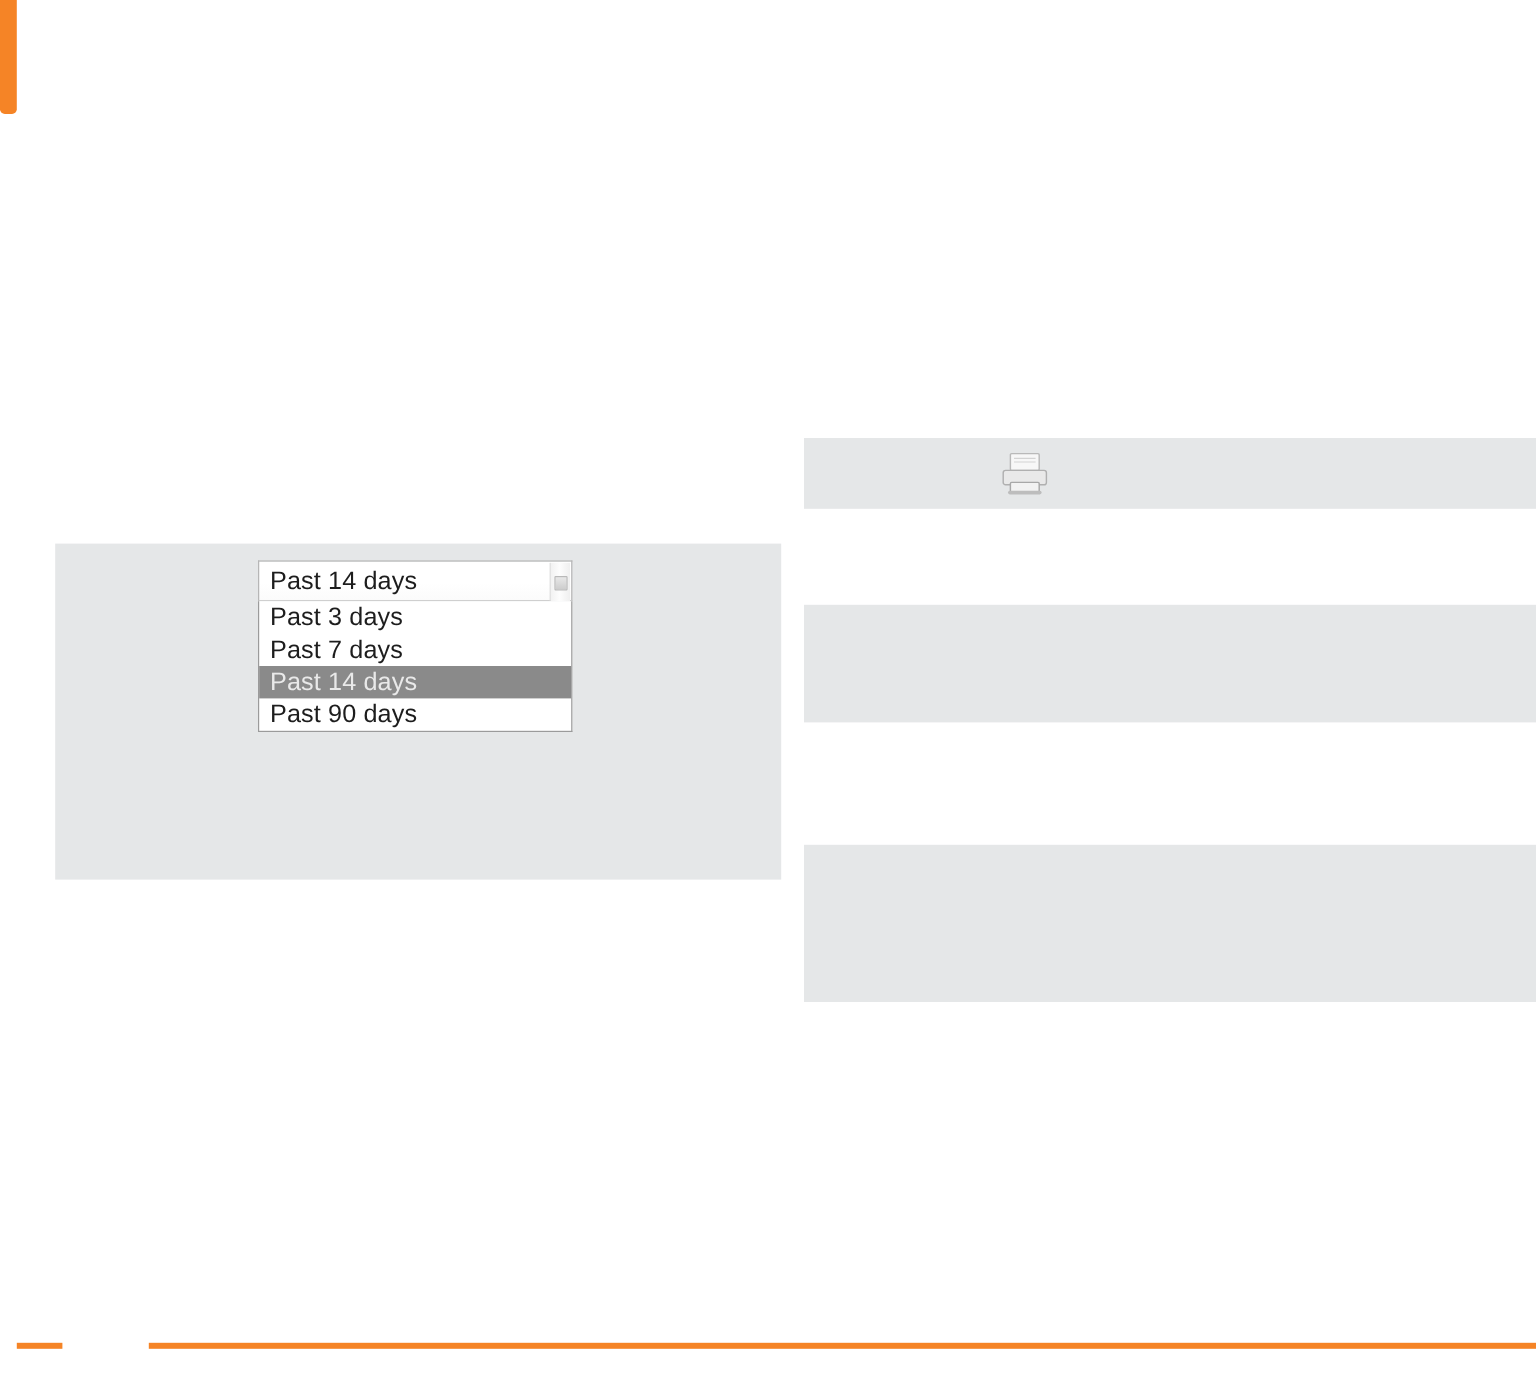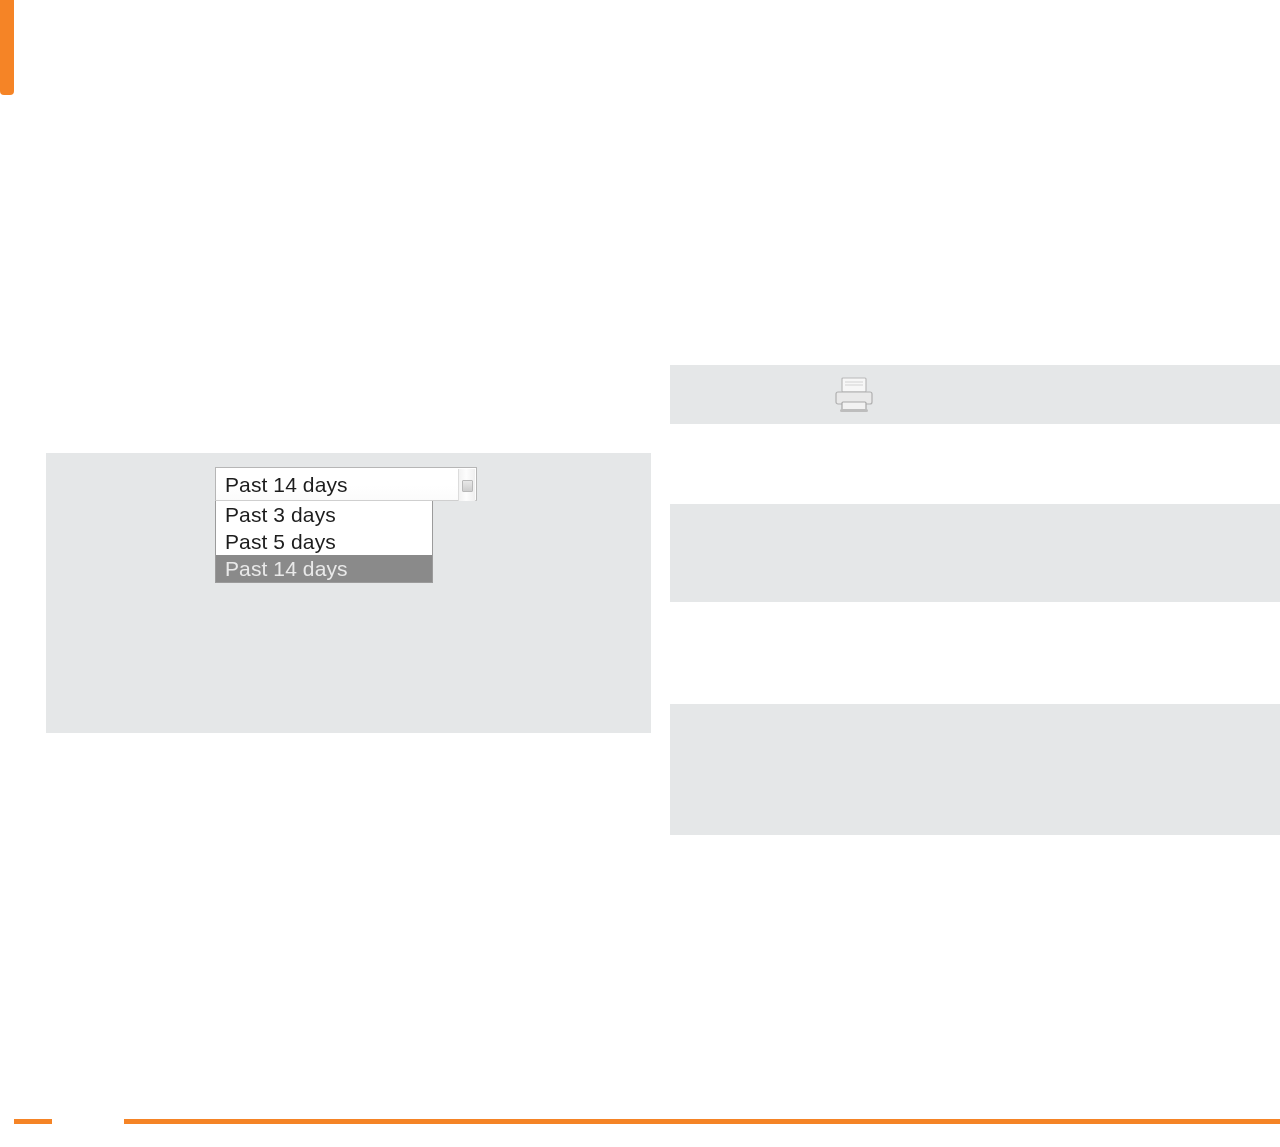--- a/index.html
+++ b/index.html
@@ -90,21 +90,21 @@
     background: linear-gradient(to bottom, #e8e8e8, #cdcdcd);
     border: 1px solid #b9b9b9;
     border-radius: 1px;
   }
 
   
   .dropdown-list {
     position: absolute;
     left: 169px;
     top: 48px;
-    width: 218px;
+    width: 262px;
     box-sizing: border-box;
     background: #ffffff;
     border: 1px solid #9b9b9b;
     border-top: none;
     padding: 0;
     margin: 0;
     list-style: none;
   }
   .dropdown-item {
     font-size: 21px;
@@ -163,22 +163,23 @@
       <div class="select-face">
         <span class="select-value">Past 14 days</span>
         <span class="select-arrow-zone">
           <span class="select-arrow-thumb"></span>
         </span>
       </div>
     </div>
 
     <ul class="dropdown-list">
       <li class="dropdown-item">Past 3 days</li>
-      <li class="dropdown-item">Past 5 days</li>
+      <li class="dropdown-item">Past 7 days</li>
       <li class="dropdown-item is-selected">Past 14 days</li>
+      <li class="dropdown-item">Past 90 days</li>
     </ul>
 
   </div>
 
   <div class="right-block right-block-1">
 
     <span class="printer-icon">
       <svg viewBox="0 0 42 38" width="42" height="38" aria-hidden="true">
 
         <rect x="9" y="2" width="24" height="14" rx="1" fill="#f7f7f7" stroke="#b9b9b9" stroke-width="1.2"></rect>

